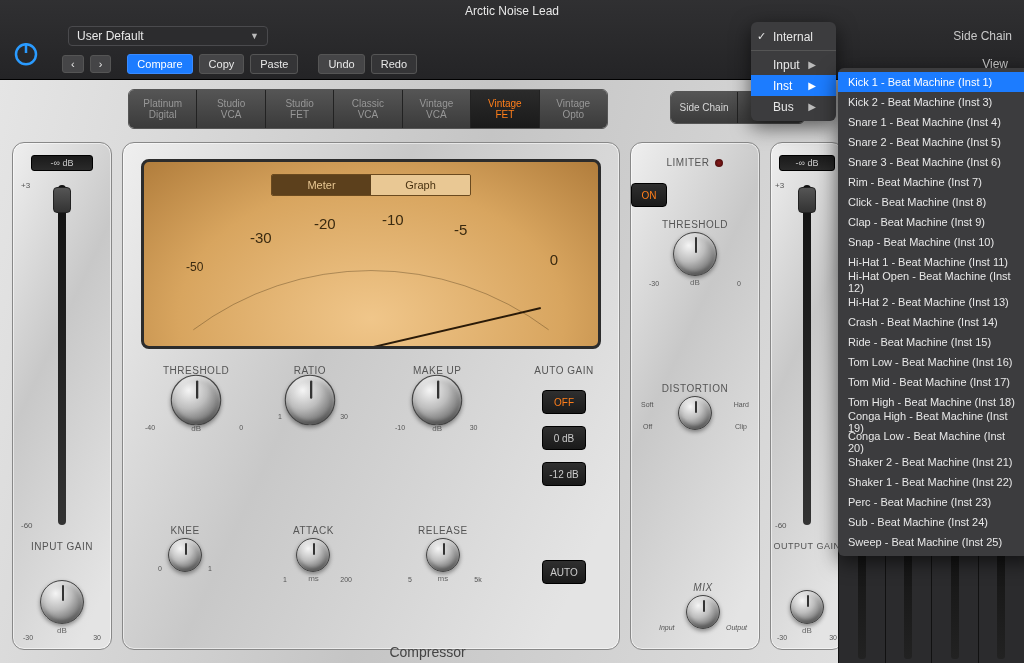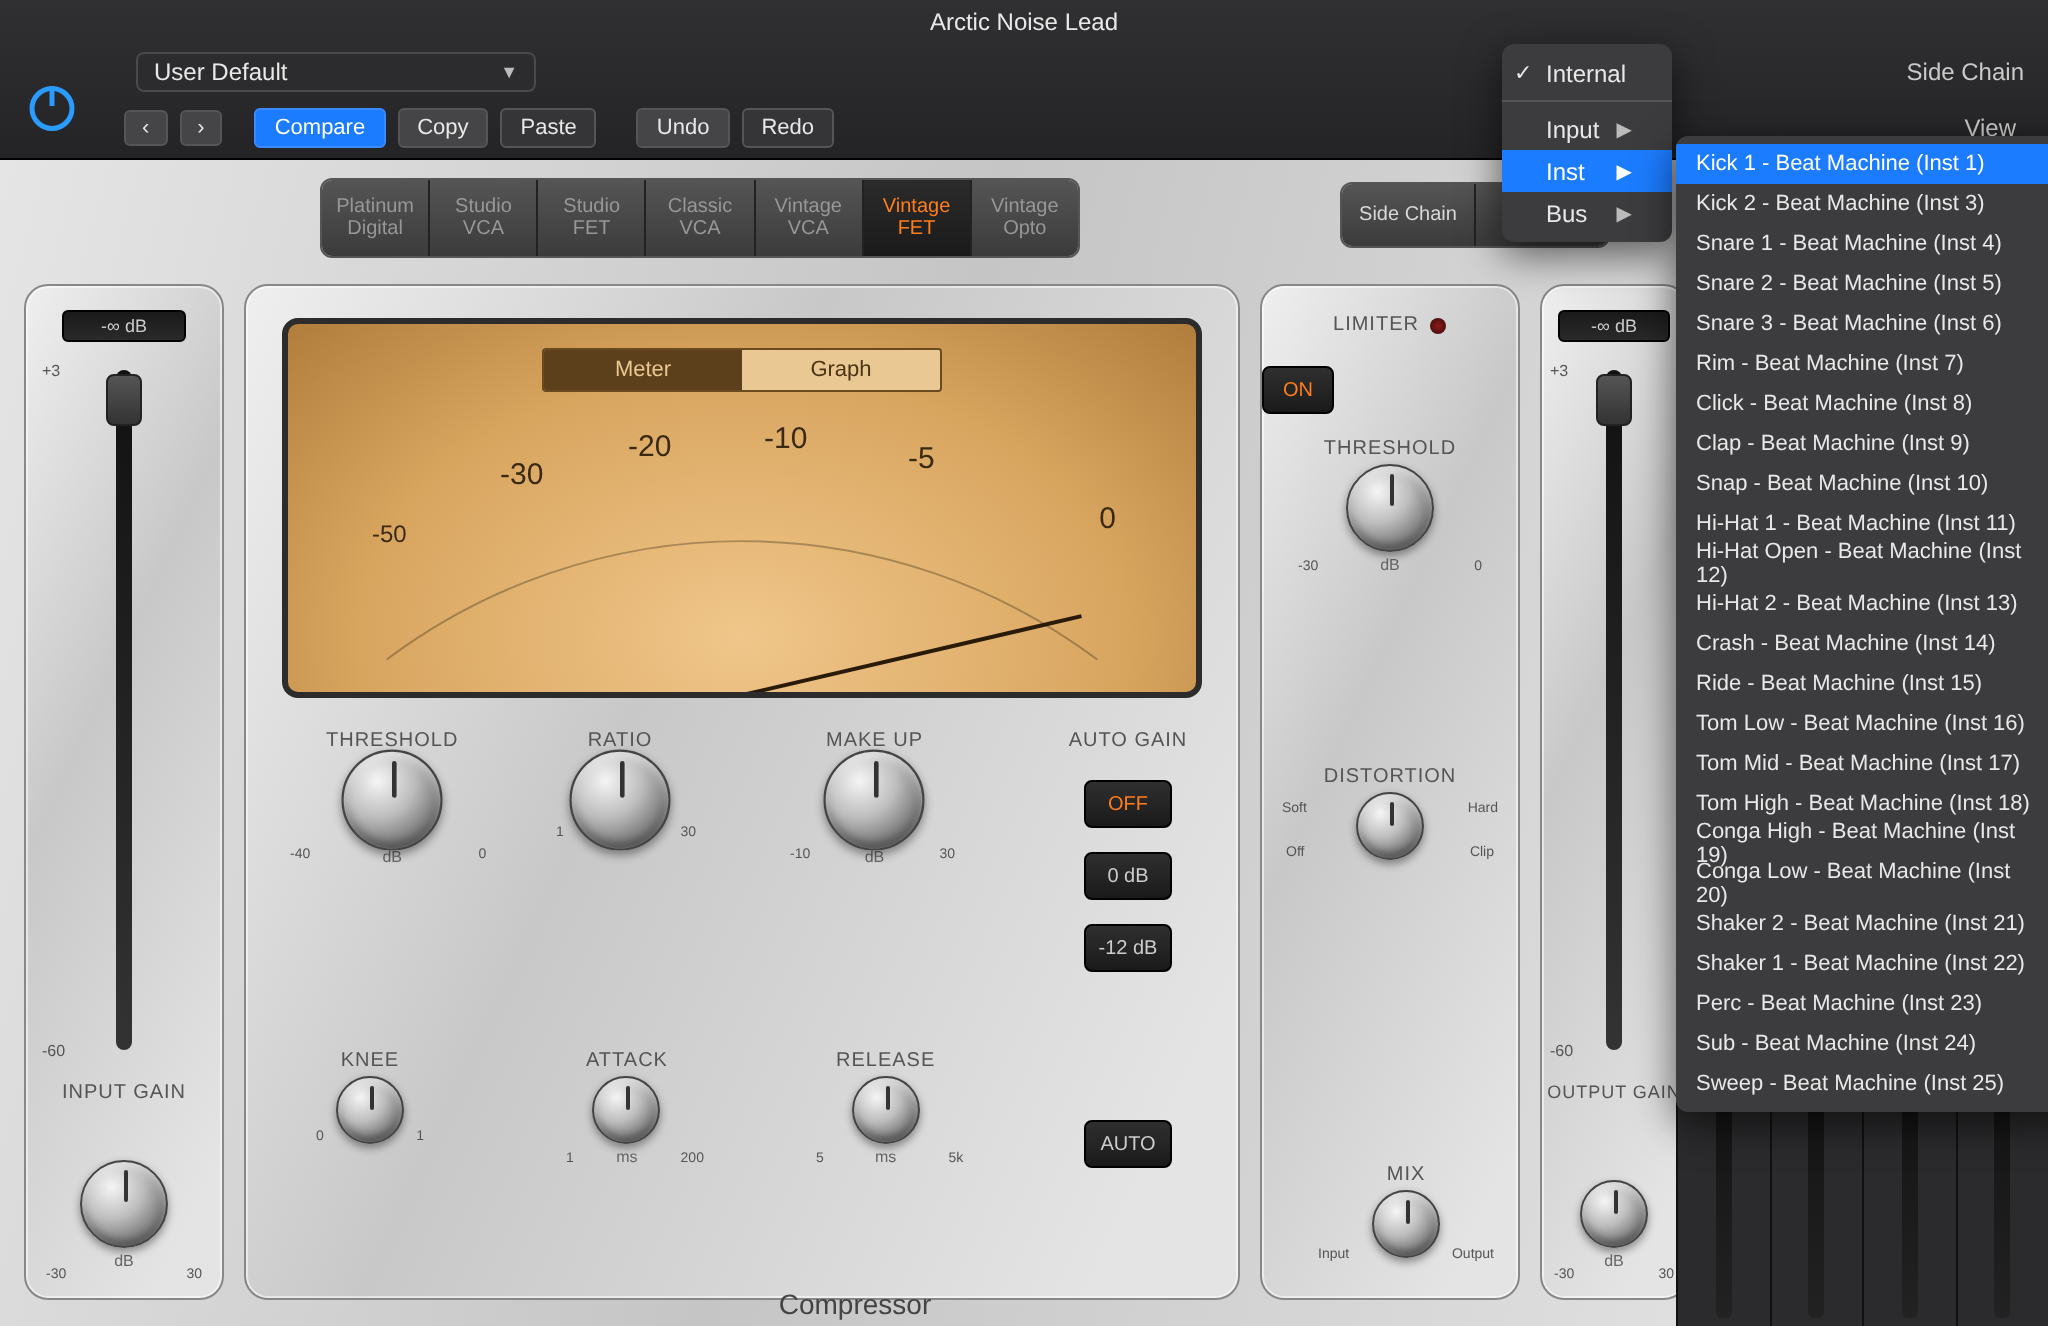--- a/index.html
+++ b/index.html
@@ -33,21 +33,21 @@
   .topbar-left{position:absolute;left:0;top:22px;width:46px;height:54px;display:flex;align-items:center;justify-content:center;}
   .topbar-right1{position:absolute;top:26px;left:62px;right:12px;display:flex;align-items:center;gap:8px;}
   .topbar-right2{position:absolute;top:54px;left:62px;right:12px;display:flex;align-items:center;gap:6px;}
 
   
   .plugin{position:absolute;left:0;top:80px;width:856px;height:583px;
     background:linear-gradient(105deg,#e5e5e5 0%,#c5c5c5 50%,#e0e0e0 100%);
     border-right:1px solid #000;}
   .panel-label{position:absolute;bottom:3px;left:0;right:0;text-align:center;color:#444;font-size:14px;}
 
-  .model-tabs{position:absolute;top:9px;left:128px;width:380px;height:40px;display:flex;gap:0;border-radius:6px;overflow:hidden;border:1px solid #555;margin-left:32px;}
+  .model-tabs{position:absolute;top:9px;left:128px;width:480px;height:40px;display:flex;gap:0;border-radius:6px;overflow:hidden;border:1px solid #555;}
   .mtab{flex:1;background:linear-gradient(#555,#3b3b3b);color:#979797;font-size:10px;display:flex;flex-direction:column;align-items:center;justify-content:center;border-right:1px solid #222;cursor:pointer;}
   .mtab:last-child{border-right:none;}
   .mtab.selected{background:linear-gradient(#2b2b2b,#1a1a1a);color:var(--orange);}
 
   .io-tabs{position:absolute;top:11px;left:670px;width:135px;height:33px;display:flex;border-radius:6px;overflow:hidden;border:1px solid #555;}
   .iotab{flex:1;background:linear-gradient(#555,#3b3b3b);color:#d8d8d8;font-size:10px;display:flex;align-items:center;justify-content:center;cursor:pointer;border-right:1px solid #222;}
   .iotab:last-child{border-right:none;}
 
   
   .plate{position:absolute;background:linear-gradient(115deg,#efefef 0%,#c8c8c8 40%,#e4e4e4 90%);
@@ -289,21 +289,21 @@
         <span class="tick" style="bottom:0;right:18px;">0</span>
       </div>
       <div class="knob-block" style="top:240px;left:0;right:0;">
         <div class="knob-label">DISTORTION</div>
         <div class="knob knob-small"></div>
         <span class="tick" style="top:18px;left:10px;">Soft</span>
         <span class="tick" style="top:18px;right:10px;">Hard</span>
         <span class="tick" style="bottom:0;left:12px;">Off</span>
         <span class="tick" style="bottom:0;right:12px;">Clip</span>
       </div>
-      <div class="knob-block" style="bottom:20px;left:16px;right:0;">
+      <div class="knob-block" style="bottom:20px;left:16px;right:0;font-style:italic;">
         <div class="knob-label">MIX</div>
         <span class="tick" style="top:15px;">1:1</span>
         <div class="knob knob-small"></div>
         <span class="tick" style="bottom:-2px;left:12px;">Input</span>
         <span class="tick" style="bottom:-2px;right:12px;">Output</span>
       </div>
     </div>
 
     <div class="plate output">
       <div class="display" style="position:absolute;top:12px;left:8px;right:8px;">-∞ dB</div>

